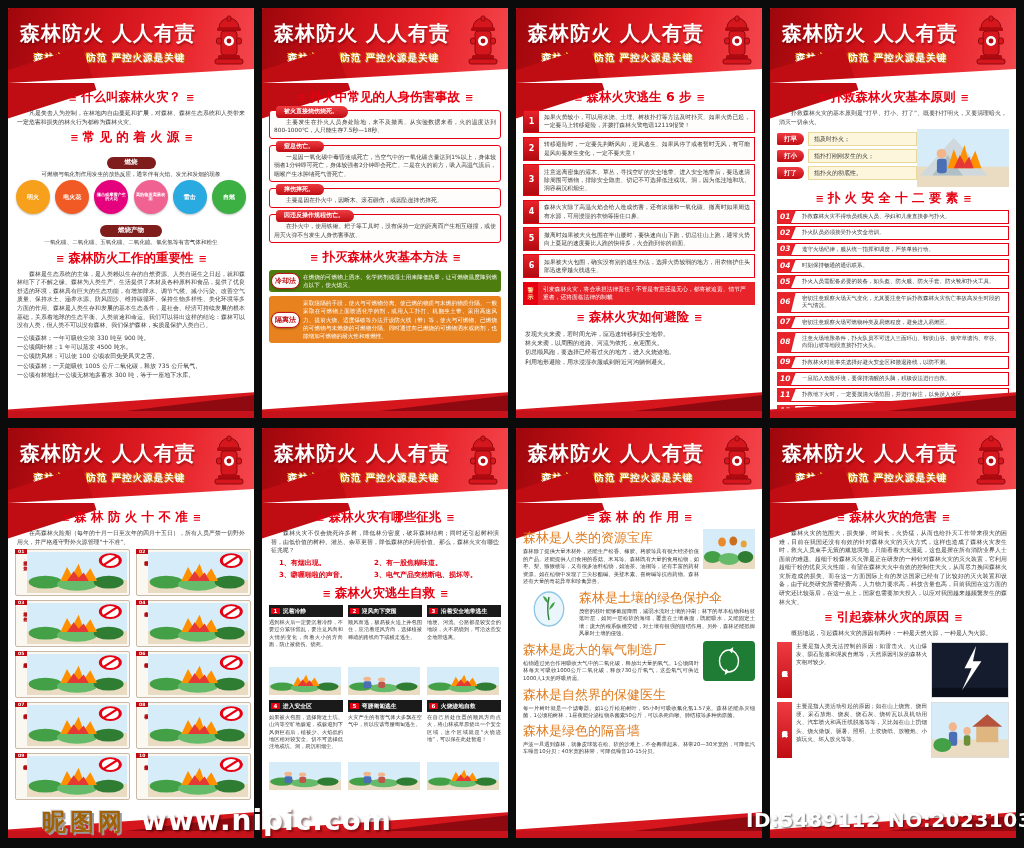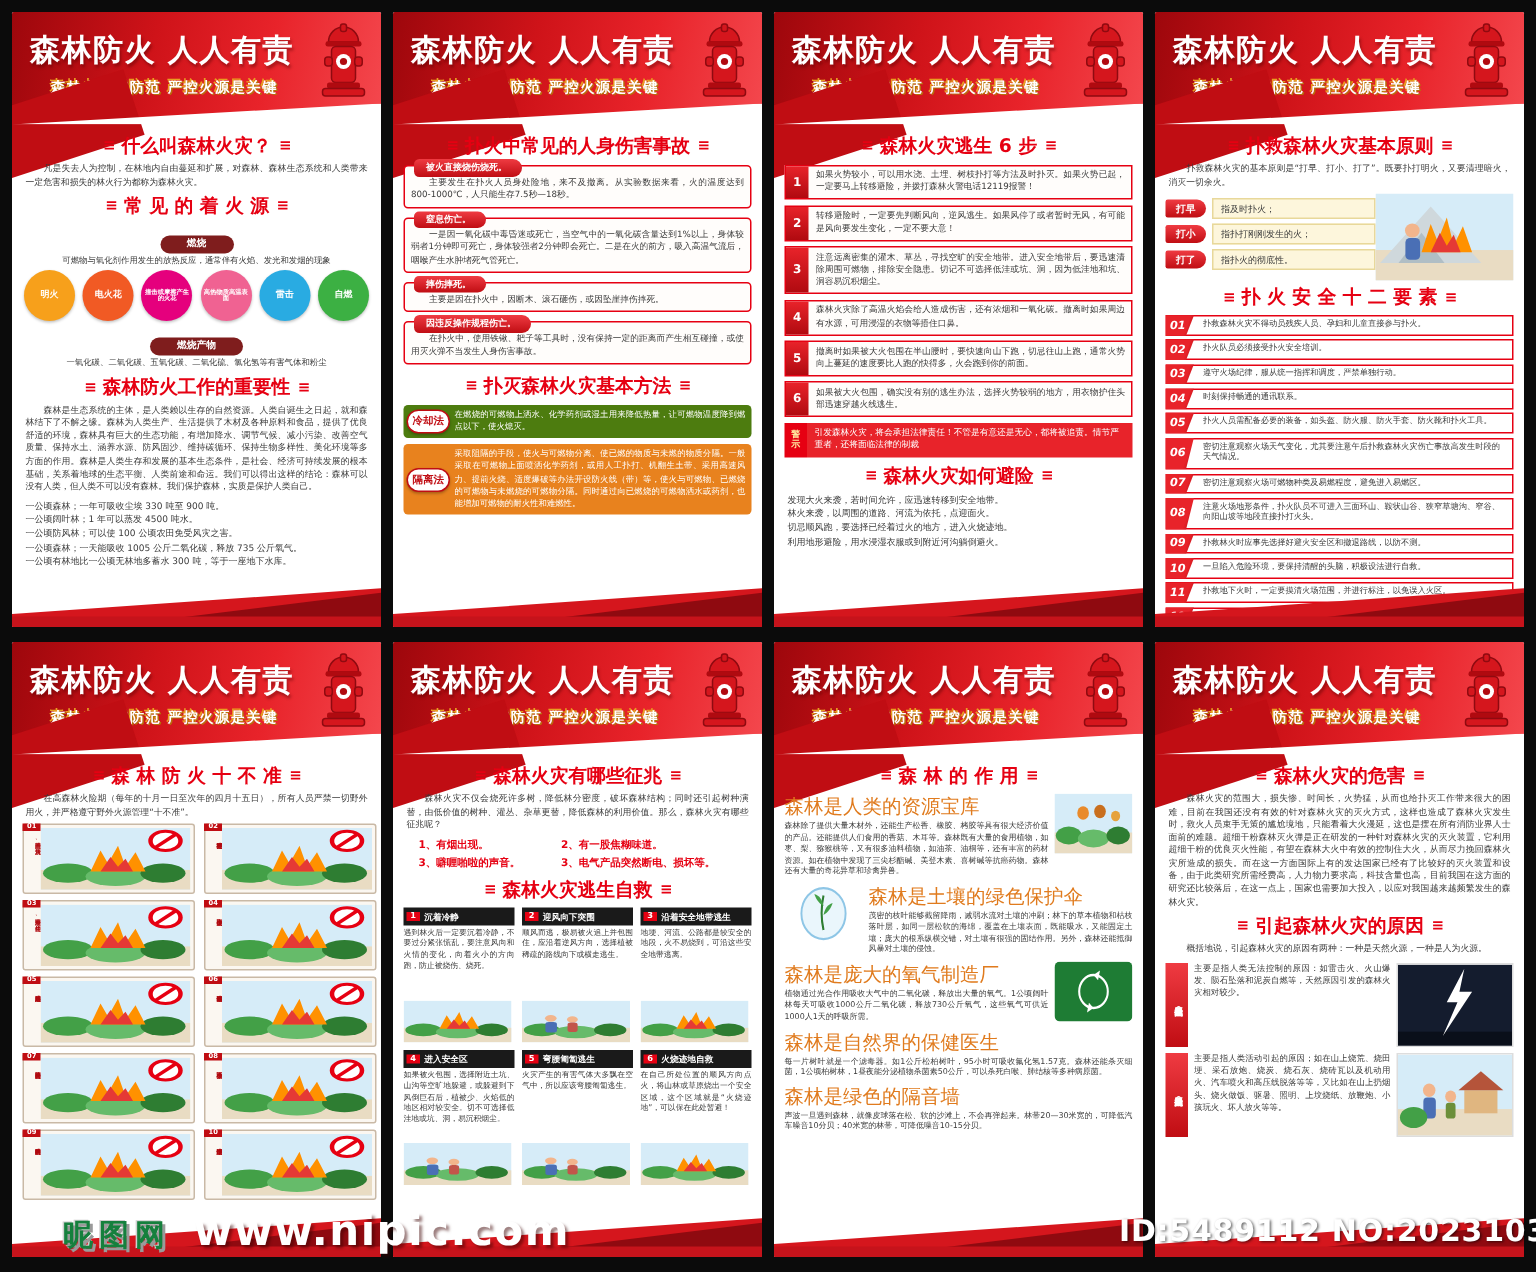--- a/index.html
+++ b/index.html
@@ -99,21 +99,21 @@
      padding:3px 1px; line-height:1; }
   .cause-text { flex:1; font-size:5.6px; line-height:1.5; color:#3a3a3a; text-align:justify; }
   .cause-img { width:78px; height:56px; overflow:hidden; border:1px solid #ddd; }
   
   .p-foot { position:absolute; left:0; right:0; bottom:0; height:30px; overflow:hidden; pointer-events:none; }
   .p-foot .w1 { position:absolute; width:130%; height:34px; left:-10%; top:12px; background:#d5161d; transform:rotate(-4deg); }
   .p-foot .w2 { position:absolute; width:130%; height:30px; left:-10%; top:21px; background:#8f0a10; transform:rotate(-7deg); }
   .p-foot .w3 { position:absolute; width:100%; height:7px; bottom:0; background:#c6131b; }
   
   .wm-left { position:absolute; left:42px; top:804px; z-index:9; white-space:nowrap; }
-  .wm-left .nm { font-size:20px; font-weight:900; color:#15803d; letter-spacing:4px;
+  .wm-left .nm { font-size:24px; font-weight:900; color:#a16207; letter-spacing:4px;
      text-shadow:2px 2px 0 #9a9a9a, -1px -1px 0 #cfcfcf; }
   .wm-left .url { font-size:28px; font-weight:900; color:#fff; letter-spacing:1px; margin-left:10px;
      text-shadow:2px 2px 2px rgba(60,0,0,.5); }
   .wm-right { position:absolute; left:746px; top:808px; z-index:9; font-size:20px; font-weight:bold; color:#fff;
      letter-spacing:.5px; text-shadow:1px 1px 2px rgba(0,0,0,.6); white-space:nowrap; }
 </style>
 </head>
 <body>
 
 <div id="board">

